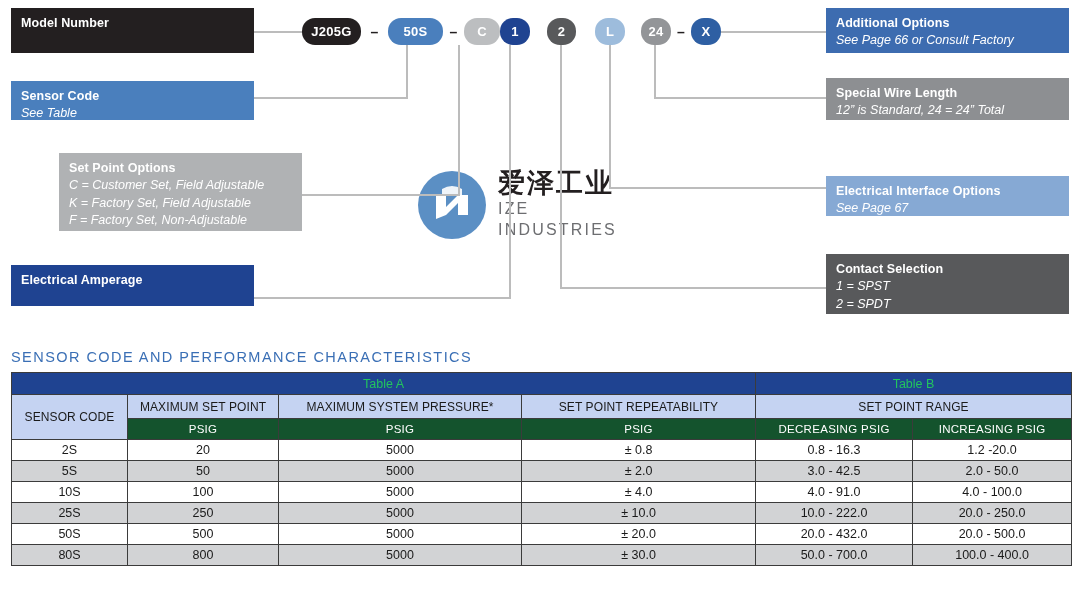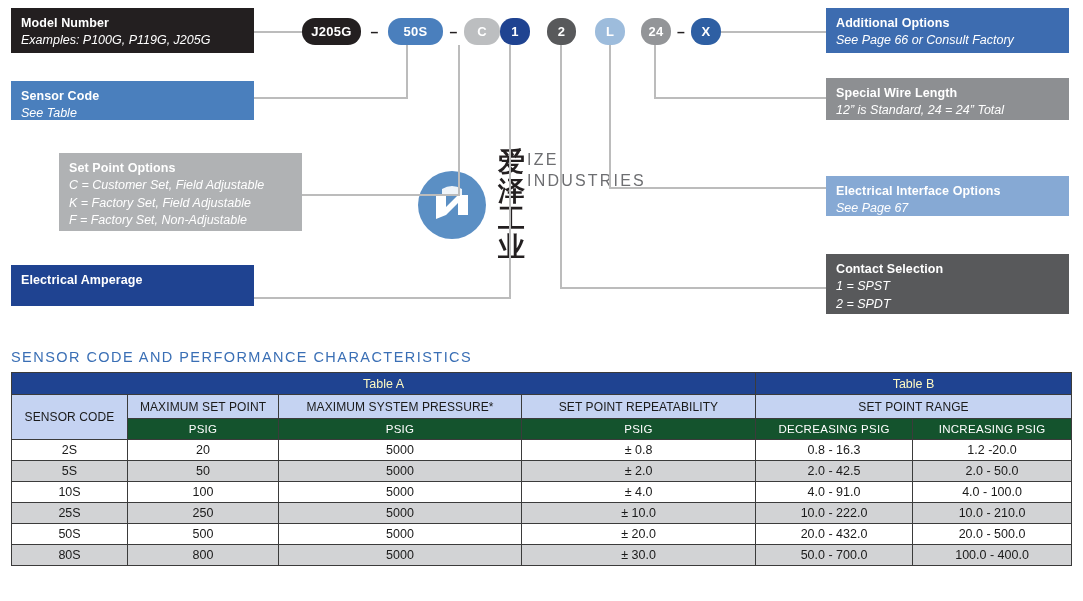--- a/index.html
+++ b/index.html
@@ -12,21 +12,21 @@
   #page { position: relative; width: 1083px; height: 601px; background:#fff; }
 
   
   .watermark {
     position: absolute; left: 416px; top: 168px;
     width: 230px; height: 74px;
     display: flex; align-items: center; gap: 10px;
     pointer-events: none; z-index: 1;
   }
   .wm-mark { width: 72px; height: 72px; position: relative; flex: 0 0 72px; }
-  .wm-text { display: flex; flex-direction: row; justify-content: center; }
+  .wm-text { display: flex; flex-direction: column; justify-content: center; }
   .wm-cn {
     font-size: 27px; font-weight: 700; color: #231f20;
     letter-spacing: 2px; line-height: 1.05;
     font-family: "DejaVu Sans", sans-serif;
   }
   .wm-en {
     font-size: 16px; color: #6d6e71; letter-spacing: 2.2px;
     line-height: 1.3; margin-top: 2px;
   }
 
@@ -89,21 +89,21 @@
     position: absolute; left: 11px; top: 372px; z-index: 3;
     width: 1060px; border-collapse: collapse;
     table-layout: fixed;
   }
   table.spec td, table.spec th {
     border: 1.5px solid #3b3b3b;
     text-align: center; vertical-align: middle;
     font-weight: 400;
   }
   .hdr-tbl {
-    background: #1f4391; color: #fef9c3;
+    background: #1f4391; color: #22c55e;
     font-size: 12.5px; font-weight: 700; height: 22px;
   }
   .hdr-col {
     background: #c5d3f2; color: #1a1a1a;
     font-size: 12px; font-weight: 700; height: 24px;
     letter-spacing: .1px;
   }
   .hdr-unit {
     background: #14532d; color: #ffffff;
     font-size: 11.5px; font-weight: 700; height: 21px;
@@ -163,21 +163,20 @@
   <div class="chip k-ltgry" style="left:464px; top:18px; width:36px;">C</div>
   <div class="chip k-navy" style="left:500px; top:18px; width:30px;">1</div>
   <div class="chip k-dgry" style="left:547px; top:18px; width:29px;">2</div>
   <div class="chip k-lblue" style="left:595px; top:18px; width:30px;">L</div>
   <div class="chip k-mgry" style="left:641px; top:18px; width:30px;">24</div>
   <div class="dash" style="left:671px; top:18px; width:20px;">–</div>
   <div class="chip k-mblue" style="left:691px; top:18px; width:30px;">X</div>
 
   <div class="callout c-black" style="left:11px; top:8px; width:243px; height:45px;">
     <div class="ttl">Model Number</div>
-    <div class="sub">Examples: P100G, P119G, J205G</div>
   </div>
 
   <div class="callout c-blue" style="left:11px; top:81px; width:243px; height:39px;">
     <div class="ttl">Sensor Code</div>
     <div class="sub">See Table</div>
   </div>
 
   <div class="callout c-gray" style="left:11px; top:153px; width:243px; height:78px;margin-left:48px;">
     <div class="ttl">Set Point Options</div>
     <div class="sub">C = Customer Set, Field Adjustable</div>
@@ -248,38 +247,38 @@
           <td class="cell">5000</td>
           <td class="cell">± 0.8</td>
           <td class="cell">0.8 - 16.3</td>
           <td class="cell">1.2 -20.0</td>
         </tr>
         <tr class="even">
           <td class="cell">5S</td>
           <td class="cell">50</td>
           <td class="cell">5000</td>
           <td class="cell">± 2.0</td>
-          <td class="cell">2.0 - 42.5</td>
+          <td class="cell">3.0 - 42.5</td>
           <td class="cell">2.0 - 50.0</td>
         </tr>
         <tr class="odd">
           <td class="cell">10S</td>
           <td class="cell">100</td>
           <td class="cell">5000</td>
           <td class="cell">± 4.0</td>
           <td class="cell">4.0 - 91.0</td>
           <td class="cell">4.0 - 100.0</td>
         </tr>
         <tr class="even">
           <td class="cell">25S</td>
           <td class="cell">250</td>
           <td class="cell">5000</td>
           <td class="cell">± 10.0</td>
           <td class="cell">10.0 - 222.0</td>
-          <td class="cell">10.0 - 210.0</td>
+          <td class="cell">20.0 - 250.0</td>
         </tr>
         <tr class="odd">
           <td class="cell">50S</td>
           <td class="cell">500</td>
           <td class="cell">5000</td>
           <td class="cell">± 20.0</td>
           <td class="cell">20.0 - 432.0</td>
           <td class="cell">20.0 - 500.0</td>
         </tr>
         <tr class="even">

